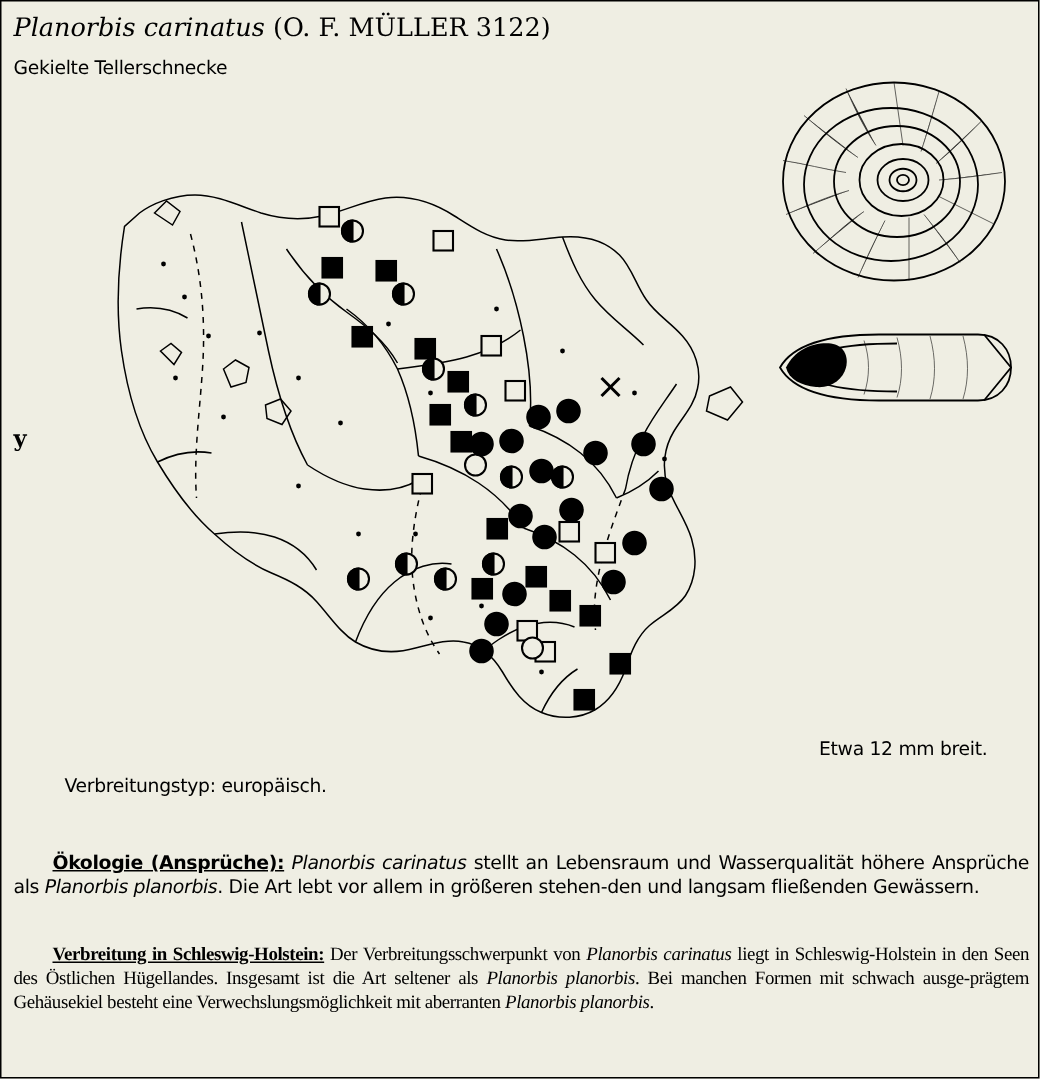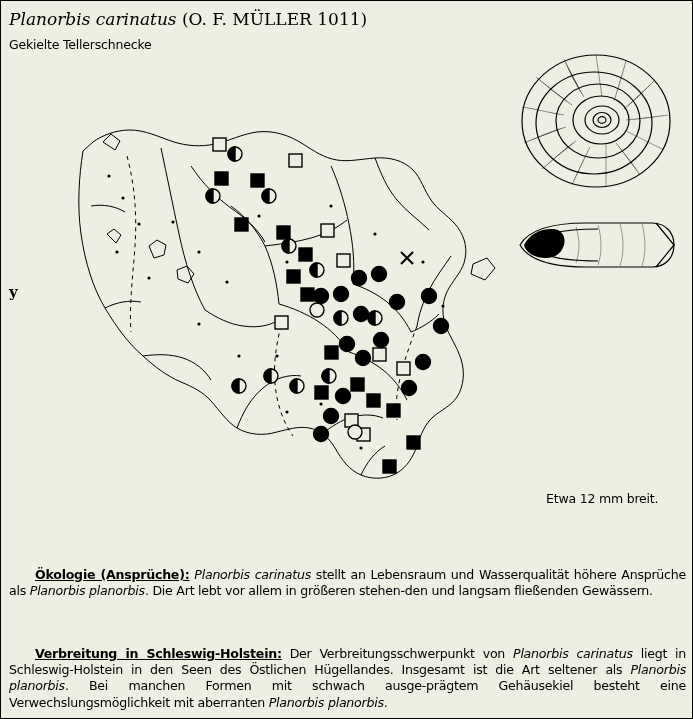--- a/index.html
+++ b/index.html
@@ -115,34 +115,34 @@
   .para {
     position: absolute;
     left: 8px;
     width: 677px;
     font-size: 12.6px;
     line-height: 16.2px;
     text-align: justify;
     letter-spacing: -0.25px;
   }
   .para.p1 { top: 566px; }
-  .para.p2 { top: 645px; }
+  .para.p2 { top: 627px; font-family: Liberation Serif, serif; }
   .para .indent { display: inline-block; width: 26px; }
   .para u { text-decoration: underline; }
   .para b { font-weight: bold; }
   .para i { font-style: italic; }
 </style>
 </head>
 <body>
 
 <div class="page">
 
   <div class="title">
     <span class="sp">Planorbis carinatus</span>
-    <span class="auth">(O. F. MÜLLER 1011)</span>
+    <span class="auth">(O. F. MÜLLER 3122)</span>
   </div>
   <div class="subtitle">Gekielte Tellerschnecke</div>
 
   <div class="sideletter">y</div>
 
   <div class="map">
     <svg width="470" height="440" viewBox="0 0 470 440" xmlns="http://www.w3.org/2000/svg">
       <g fill="none" stroke="#000" stroke-width="1">
 
         <path d="M52,95 C48,120 46,150 50,178 C54,206 62,232 74,252
@@ -358,20 +358,21 @@
         <path d="M70,16 C74,28 74,40 70,52"></path>
         <path d="M92,14 C96,28 96,42 92,54"></path>
         <path d="M114,13 C118,28 118,42 114,55"></path>
         <path d="M136,13 C140,28 140,42 136,55"></path>
       </g>
     </svg>
   </div>
 
   <div class="scale-note">Etwa 12 mm breit.</div>
 
+  <div class="vtype">Verbreitungstyp: europäisch.</div>
 
   <div class="para p1">
     <span class="indent"></span><b><u>Ökologie (Ansprüche):</u></b><span> </span><i>Planorbis carinatus</i><span> stellt an Lebensraum und Wasserqualität höhere Ansprüche als </span><i>Planorbis planorbis</i><span>. Die Art lebt vor allem in größeren stehen-den und langsam fließenden Gewässern.</span>
   </div>
 
   <div class="para p2">
     <span class="indent"></span><b><u>Verbreitung in Schleswig-Holstein:</u></b><span> Der Verbreitungsschwerpunkt von </span><i>Planorbis carinatus</i><span> liegt in Schleswig-Holstein in den Seen des Östlichen Hügellandes. Insgesamt ist die Art seltener als </span><i>Planorbis planorbis</i><span>. Bei manchen Formen mit schwach ausge-prägtem Gehäusekiel besteht eine Verwechslungsmöglichkeit mit aberranten </span><i>Planorbis planorbis</i><span>.</span>
   </div>
 
 </div>

